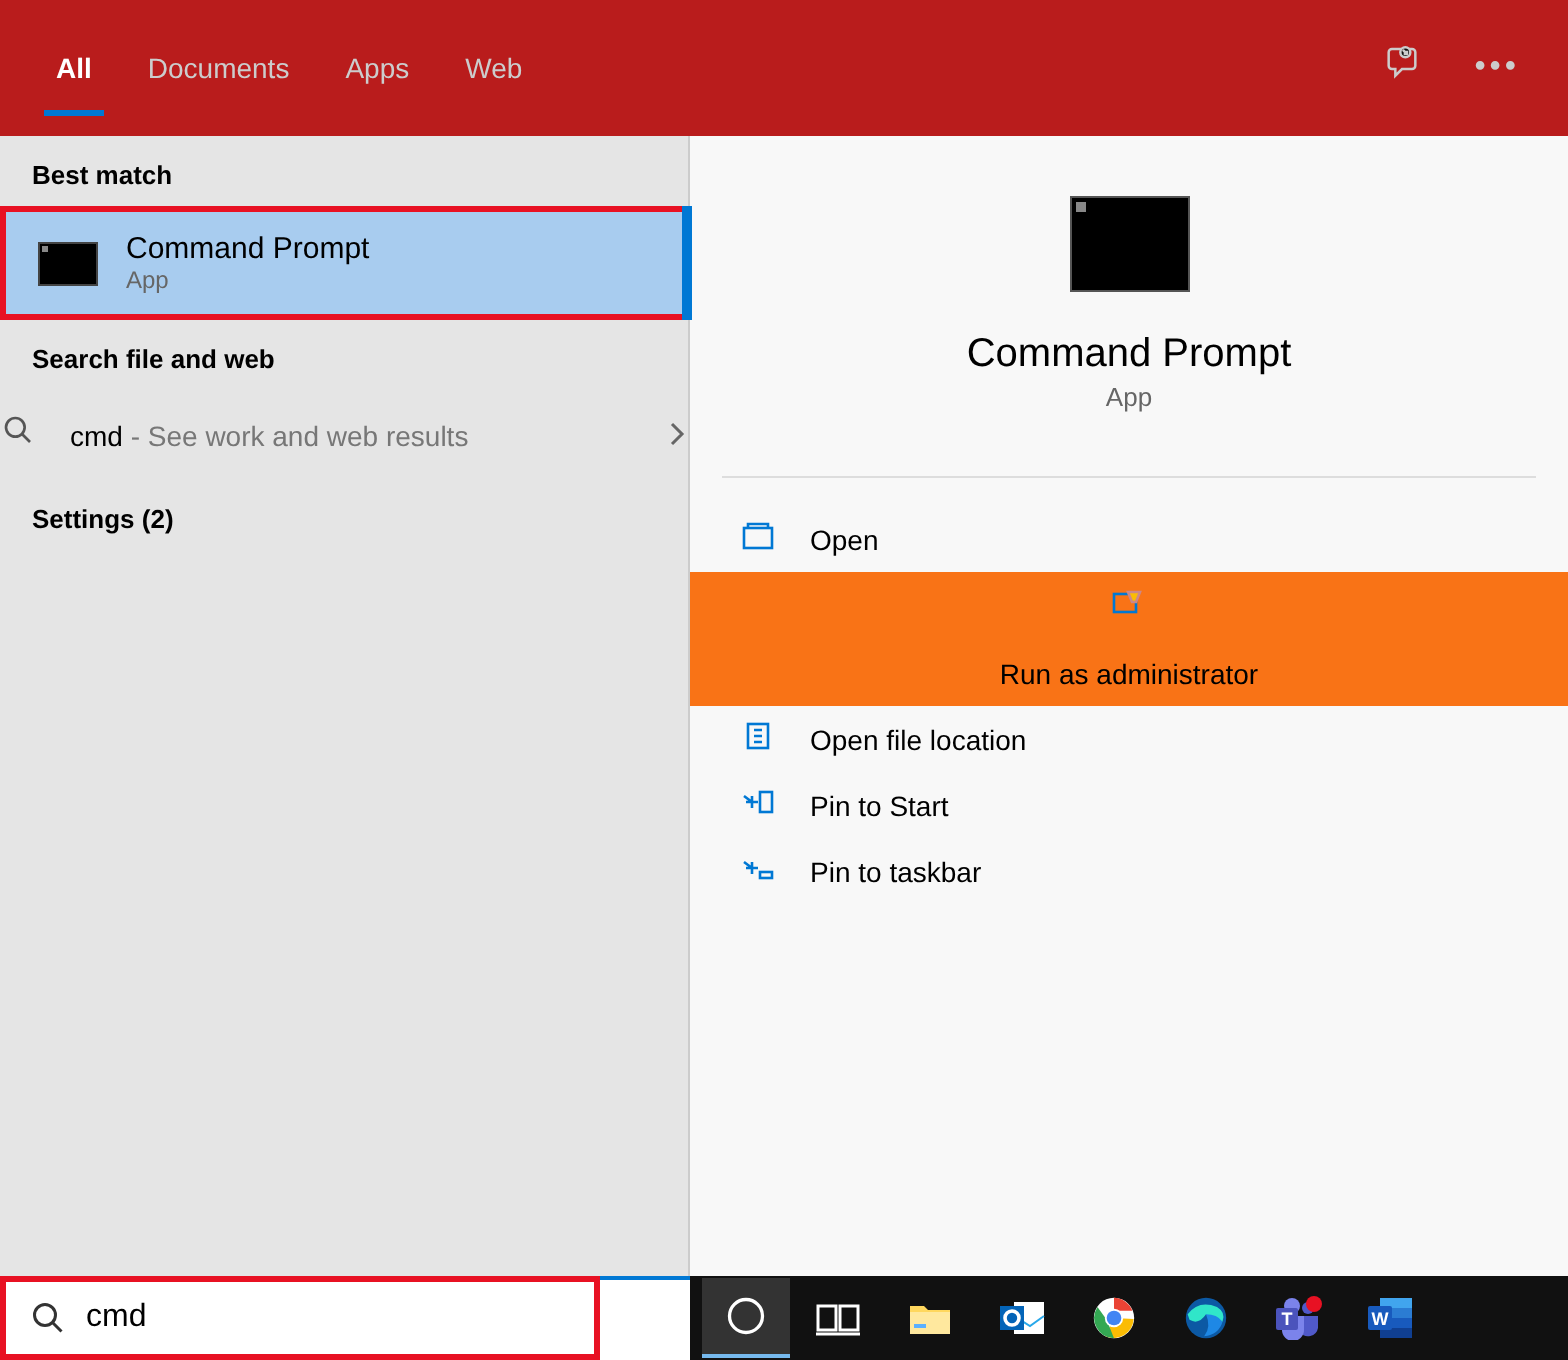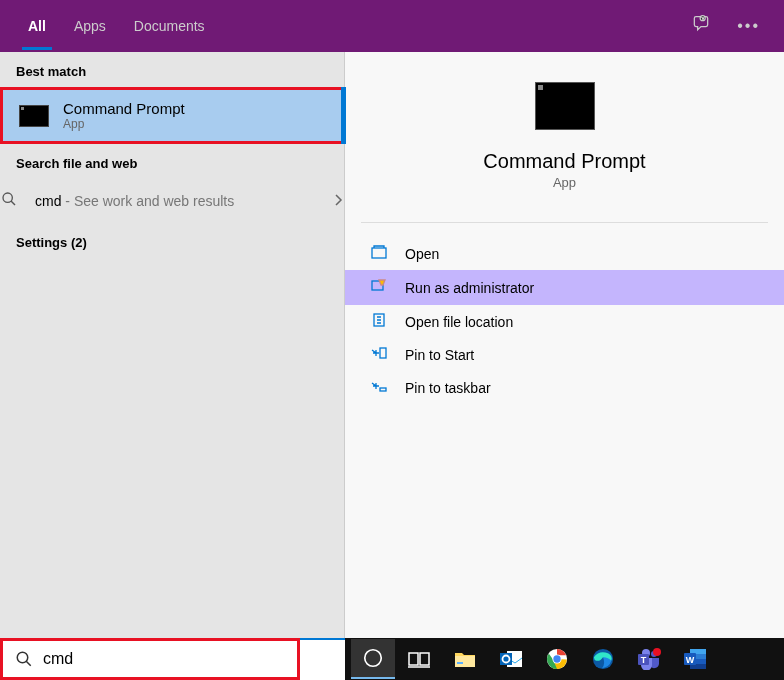--- a/index.html
+++ b/index.html
@@ -1,20 +1,20 @@
 <!DOCTYPE html>
 <html><head>
   <meta charset="utf-8">
   <style>
     * { margin: 0; padding: 0; box-sizing: border-box; font-family: 'Segoe UI', sans-serif; }
     body { width: 784px; height: 680px; background: #e5e5e5; overflow: hidden; position: relative; }
     
     .search-panel { width: 784px; height: 680px; display: flex; flex-direction: column; background: #e5e5e5; }
     
-    .tabs-bar { height: 52px; background: #701a75; display: flex; align-items: center; padding-left: 14px; gap: 0; }
+    .tabs-bar { height: 68px; background: #b91c1c; display: flex; align-items: center; padding-left: 14px; gap: 0; }
     .tab { color: #ccc; padding: 16px 14px; font-size: 14px; cursor: pointer; position: relative; }
     .tab.active { color: #fff; font-weight: 600; }
     .tab.active::after { content: ''; position: absolute; bottom: 0; left: 8px; right: 8px; height: 3px; background: #0078d4; }
     .tab-more { display: flex; align-items: center; gap: 4px; }
     .tabs-right { margin-left: auto; display: flex; align-items: center; gap: 26px; padding-right: 24px; }
     .feedback-icon svg, .more-dots { color: #ccc; cursor: pointer; }
     
     .content { flex: 1; display: flex; }
     
     .left-panel { width: 345px; background: #e5e5e5; display: flex; flex-direction: column; border-right: 1px solid #ccc; }
@@ -39,42 +39,43 @@
     .preview-header { display: flex; flex-direction: column; align-items: center; padding-bottom: 32px; }
     .preview-icon { width: 60px; height: 48px; background: #000; border: 1px solid #555; margin-bottom: 20px; position: relative; }
     .preview-icon::before { content: ''; position: absolute; top: 2px; left: 2px; width: 5px; height: 5px; background: #888; }
     .preview-title { font-size: 20px; font-weight: 400; color: #000; }
     .preview-sub { font-size: 13px; color: #666; margin-top: 2px; }
     
     .divider { height: 1px; background: #ddd; margin: 0 16px; }
     
     .action-list { padding: 14px 0; }
     .action-item { display: flex; align-items: center; padding: 8px 26px; gap: 16px; cursor: pointer; font-size: 14px; color: #000; }
-    .action-item.hover { background: #c4b5fd; }
+    .action-item.hover { background: #f97316; flex-direction: column; }
     .action-icon { width: 18px; color: #0078d4; }
     
     .search-bar-row { height: 42px; display: flex; position: absolute; bottom: 0; left: 0; right: 0; }
     .search-input-box { width: 300px; background: #fff; border: 3px solid #e81123; display: flex; align-items: center; padding: 0 12px; gap: 10px; }
     .search-input-box input { border: none; outline: none; font-size: 16px; flex: 1; background: transparent; }
     .search-gap { width: 45px; background: #fff; border-top: 2px solid #0078d4; }
     
     .taskbar { flex: 1; background: #111; display: flex; align-items: center; padding: 0 6px; gap: 2px; }
     .tb-item { width: 44px; height: 40px; display: flex; align-items: center; justify-content: center; cursor: pointer; }
     .tb-item.active { background: #333; border-bottom: 2px solid #76b9ed; }
     .tb-icon { width: 26px; height: 26px; display: flex; align-items: center; justify-content: center; font-size: 18px; }
   </style>
 </head>
 <body>
 
 <div class="search-panel">
 
   <div class="tabs-bar">
     <div class="tab active">All</div>
+    <div class="tab">Documents</div>
     <div class="tab">Apps</div>
-    <div class="tab">Documents</div>
+    <div class="tab">Web</div>
     <div class="tabs-right">
       <span class="feedback-icon">
         <svg width="20" height="20" viewBox="0 0 24 24" fill="none" stroke="#ccc" stroke-width="1.5">
             <path d="M8 3 h10 a2 2 0 0 1 2 2 v8 a2 2 0 0 1 -2 2 h-6 l-4 4 v-4 h-2 a2 2 0 0 1 -2 -2 v-8 a2 2 0 0 1 2 -2 z"></path>
             <circle cx="14" cy="5" r="3" fill="#111" stroke="#ccc"></circle>
             <path d="M12.5 3.5 L15 6 M13 6 h2 v-2"></path>
           </svg>
       </span>
       <span class="more-dots" style="font-size:16px;letter-spacing:2px">•••</span>
     </div>

